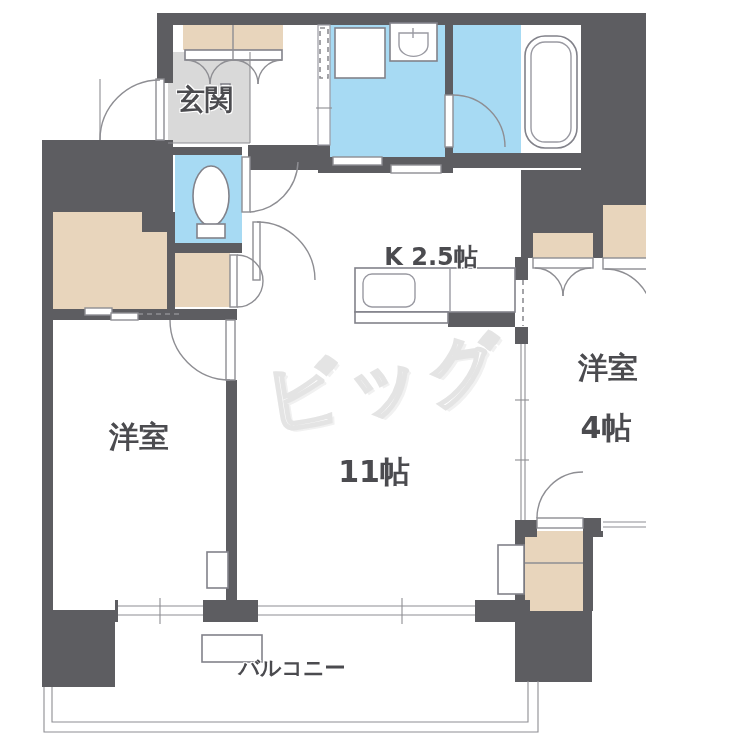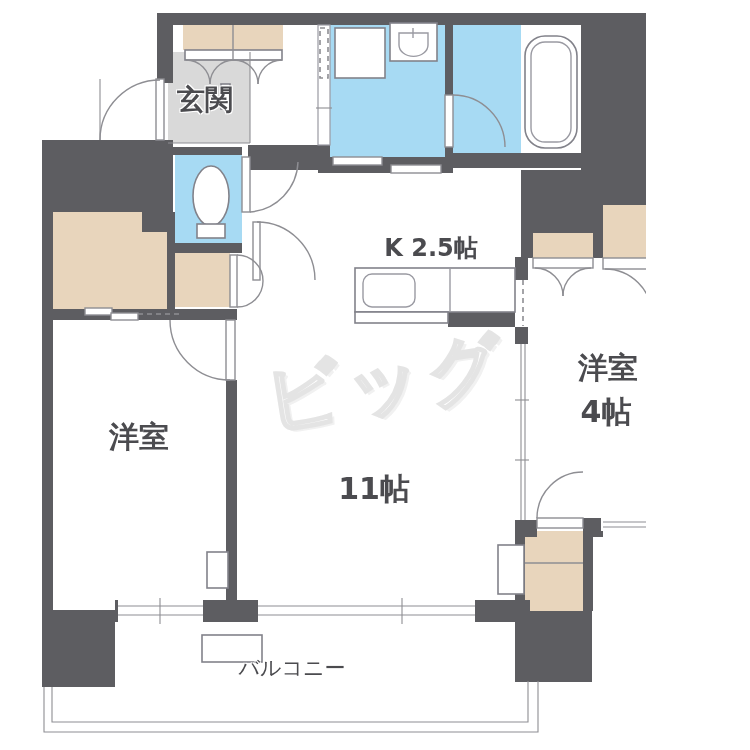--- a/index.html
+++ b/index.html
@@ -15,21 +15,21 @@
   .leaf{fill:#fff;stroke:var(--line);stroke-width:1.4;}
   .fix{fill:#fff;stroke:#82828a;stroke-width:1.6;}
   .fixthin{fill:none;stroke:#9a9aa2;stroke-width:1.4;}
   .dash{stroke:var(--line);stroke-width:1.6;fill:none;stroke-dasharray:5 4;}
   .lbl{position:absolute;transform:translate(-50%,-50%);color:var(--labeltext);
        font-weight:bold;white-space:nowrap;line-height:1.05;
        text-shadow:-1px -1px 0 #fff,1px -1px 0 #fff,-1px 1px 0 #fff,1px 1px 0 #fff;}
   .room-big{font-size:30px;}
   .room-mid{font-size:28px;}
   .room-sm{font-size:24px;}
-  .balc{font-size:21px;font-weight:normal;}
+  .balc{font-size:21px;font-weight:bold;}
   #watermark{position:absolute;left:387px;top:383px;transform:translate(-50%,-50%) rotate(-9deg);
        font-size:74px;font-weight:bold;letter-spacing:6px;color:#fff;
        -webkit-text-stroke:2.5px var(--wm);text-shadow:3px 3px 0 #f1f1f1;}
 </style>
 </head>
 <body>
 
 <div id="plan" style="--wall: #5d5d61; --water: #a7daf3; --closet: #e8d5bc; --entrance: #d9d9d9; --line: #8e8e93; --labeltext: #4b4b4f; --wm: #e4e4e4;">
 <svg width="750" height="750" viewBox="0 0 750 750">
 
@@ -239,20 +239,20 @@
     <path class="thin2" d="M52,687 L52,722 L528,722 L528,681"></path>
     <path class="thin2" d="M44,687 L44,732 L538,732 L538,681"></path>
   </g>
   <g>
     <line x1="250" y1="52" x2="250" y2="143" class="thin2"></line>
     <line x1="168" y1="143" x2="250" y2="143" class="thin2"></line>
   </g>
 </svg>
 
 <div class="lbl room-mid" style="left:205px;top:100px;">玄関</div>
-<div class="lbl room-sm" style="left:431px;top:249px;">K 2.5帖</div>
-<div class="lbl room-big" style="left:374px;top:489px;">11帖</div>
+<div class="lbl room-sm" style="left:431px;top:258px;">K 2.5帖</div>
+<div class="lbl room-big" style="left:374px;top:472px;">11帖</div>
 <div class="lbl room-big" style="left:139px;top:437px;">洋室</div>
 <div class="lbl room-big" style="left:608px;top:368px;">洋室</div>
-<div class="lbl room-big" style="left:606px;top:412px;text-align:right;">4帖</div>
+<div class="lbl room-big" style="left:606px;top:428px;text-align:right;">4帖</div>
 <div class="lbl balc" style="left:292px;top:668px;">バルコニー</div>
 <div id="watermark">ビッグ</div>
 </div>
 
 </body></html>

